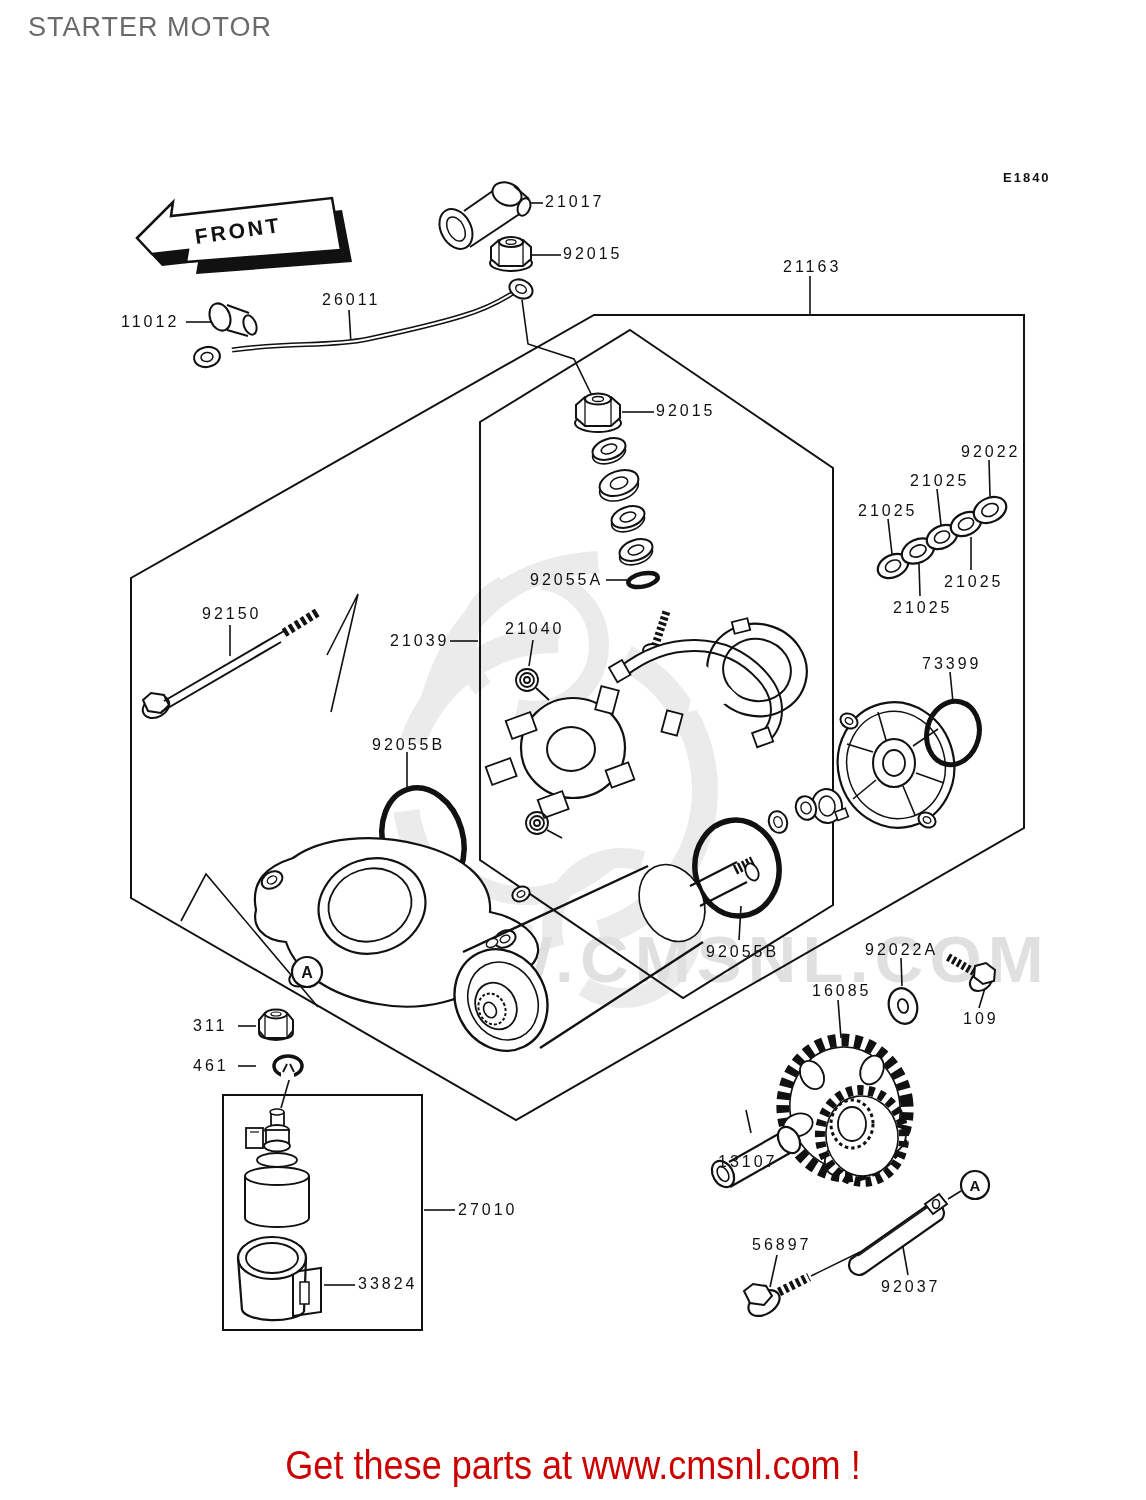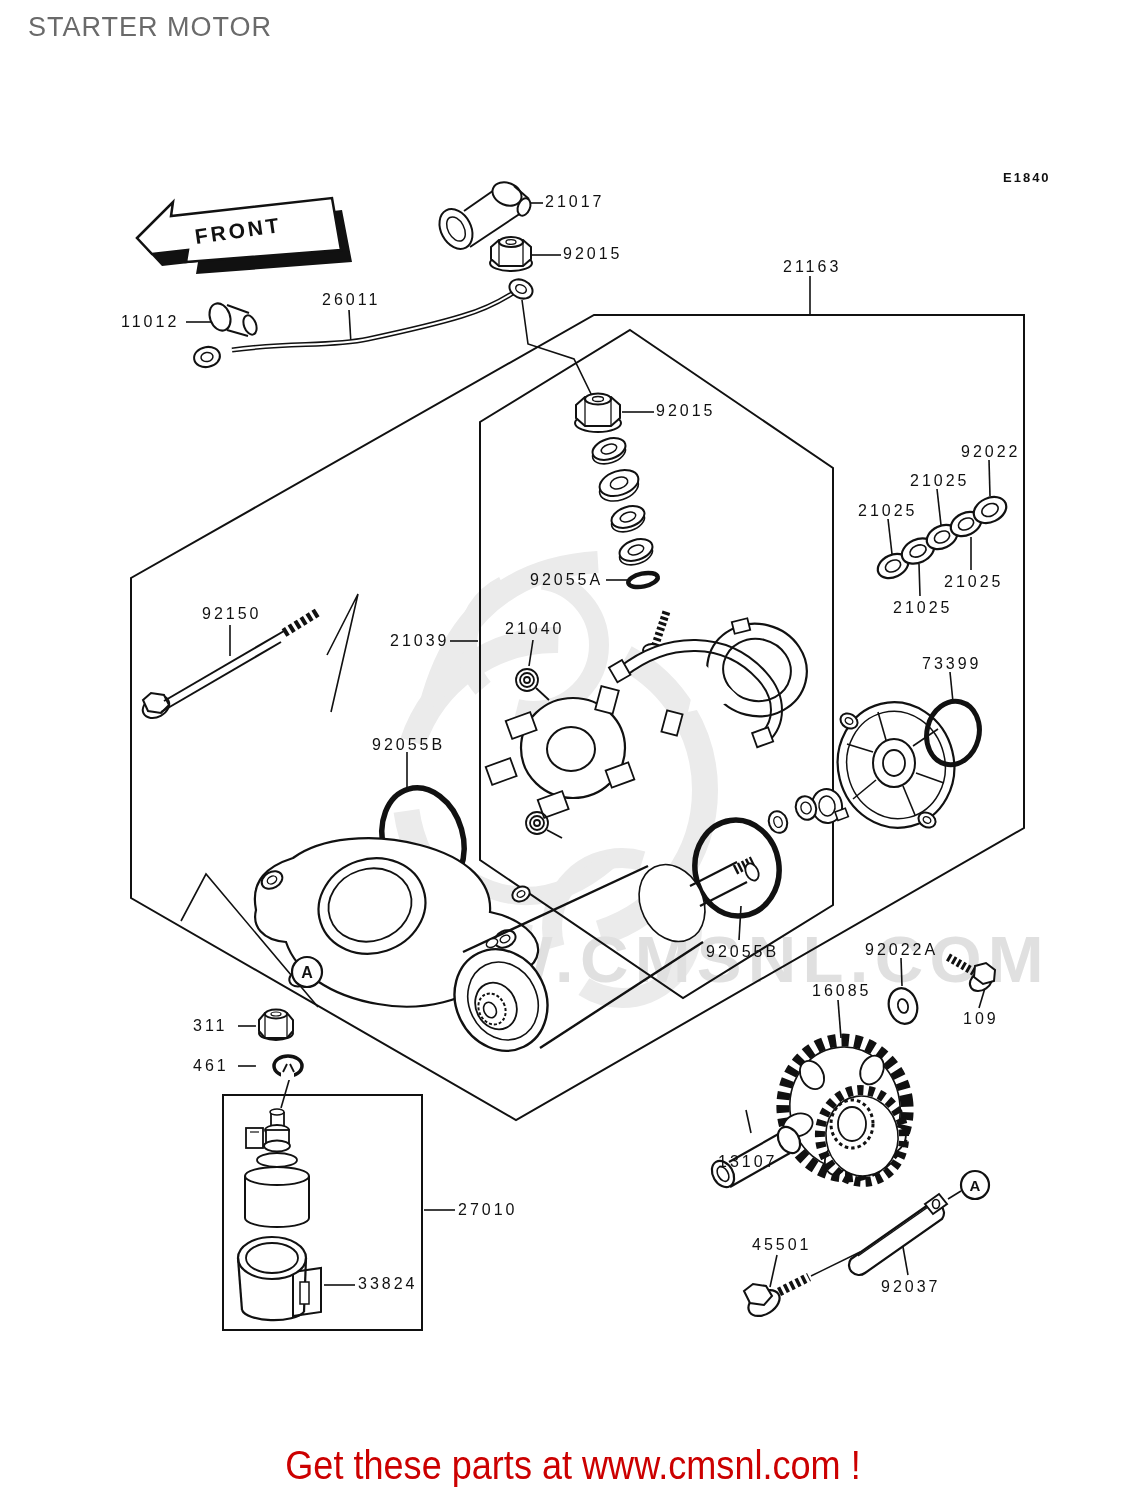--- a/index.html
+++ b/index.html
@@ -375,17 +375,17 @@
   <div class="plabel" style="left:372px;top:735px">92055B</div>
   <div class="plabel" style="left:706px;top:942px">92055B</div>
   <div class="plabel" style="left:865px;top:940px">92022A</div>
   <div class="plabel" style="left:812px;top:981px">16085</div>
   <div class="plabel" style="left:963px;top:1009px">109</div>
   <div class="plabel" style="left:193px;top:1016px">311</div>
   <div class="plabel" style="left:193px;top:1056px">461</div>
   <div class="plabel" style="left:718px;top:1152px">13107</div>
   <div class="plabel" style="left:458px;top:1200px">27010</div>
   <div class="plabel" style="left:358px;top:1274px">33824</div>
-  <div class="plabel" style="left:752px;top:1235px">45501</div>
+  <div class="plabel" style="left:752px;top:1235px">56897</div>
   <div class="plabel" style="left:881px;top:1277px">92037</div>
 
   <div class="footer">Get these parts at www.cmsnl.com !</div>
 </div>
 
 </body></html>

